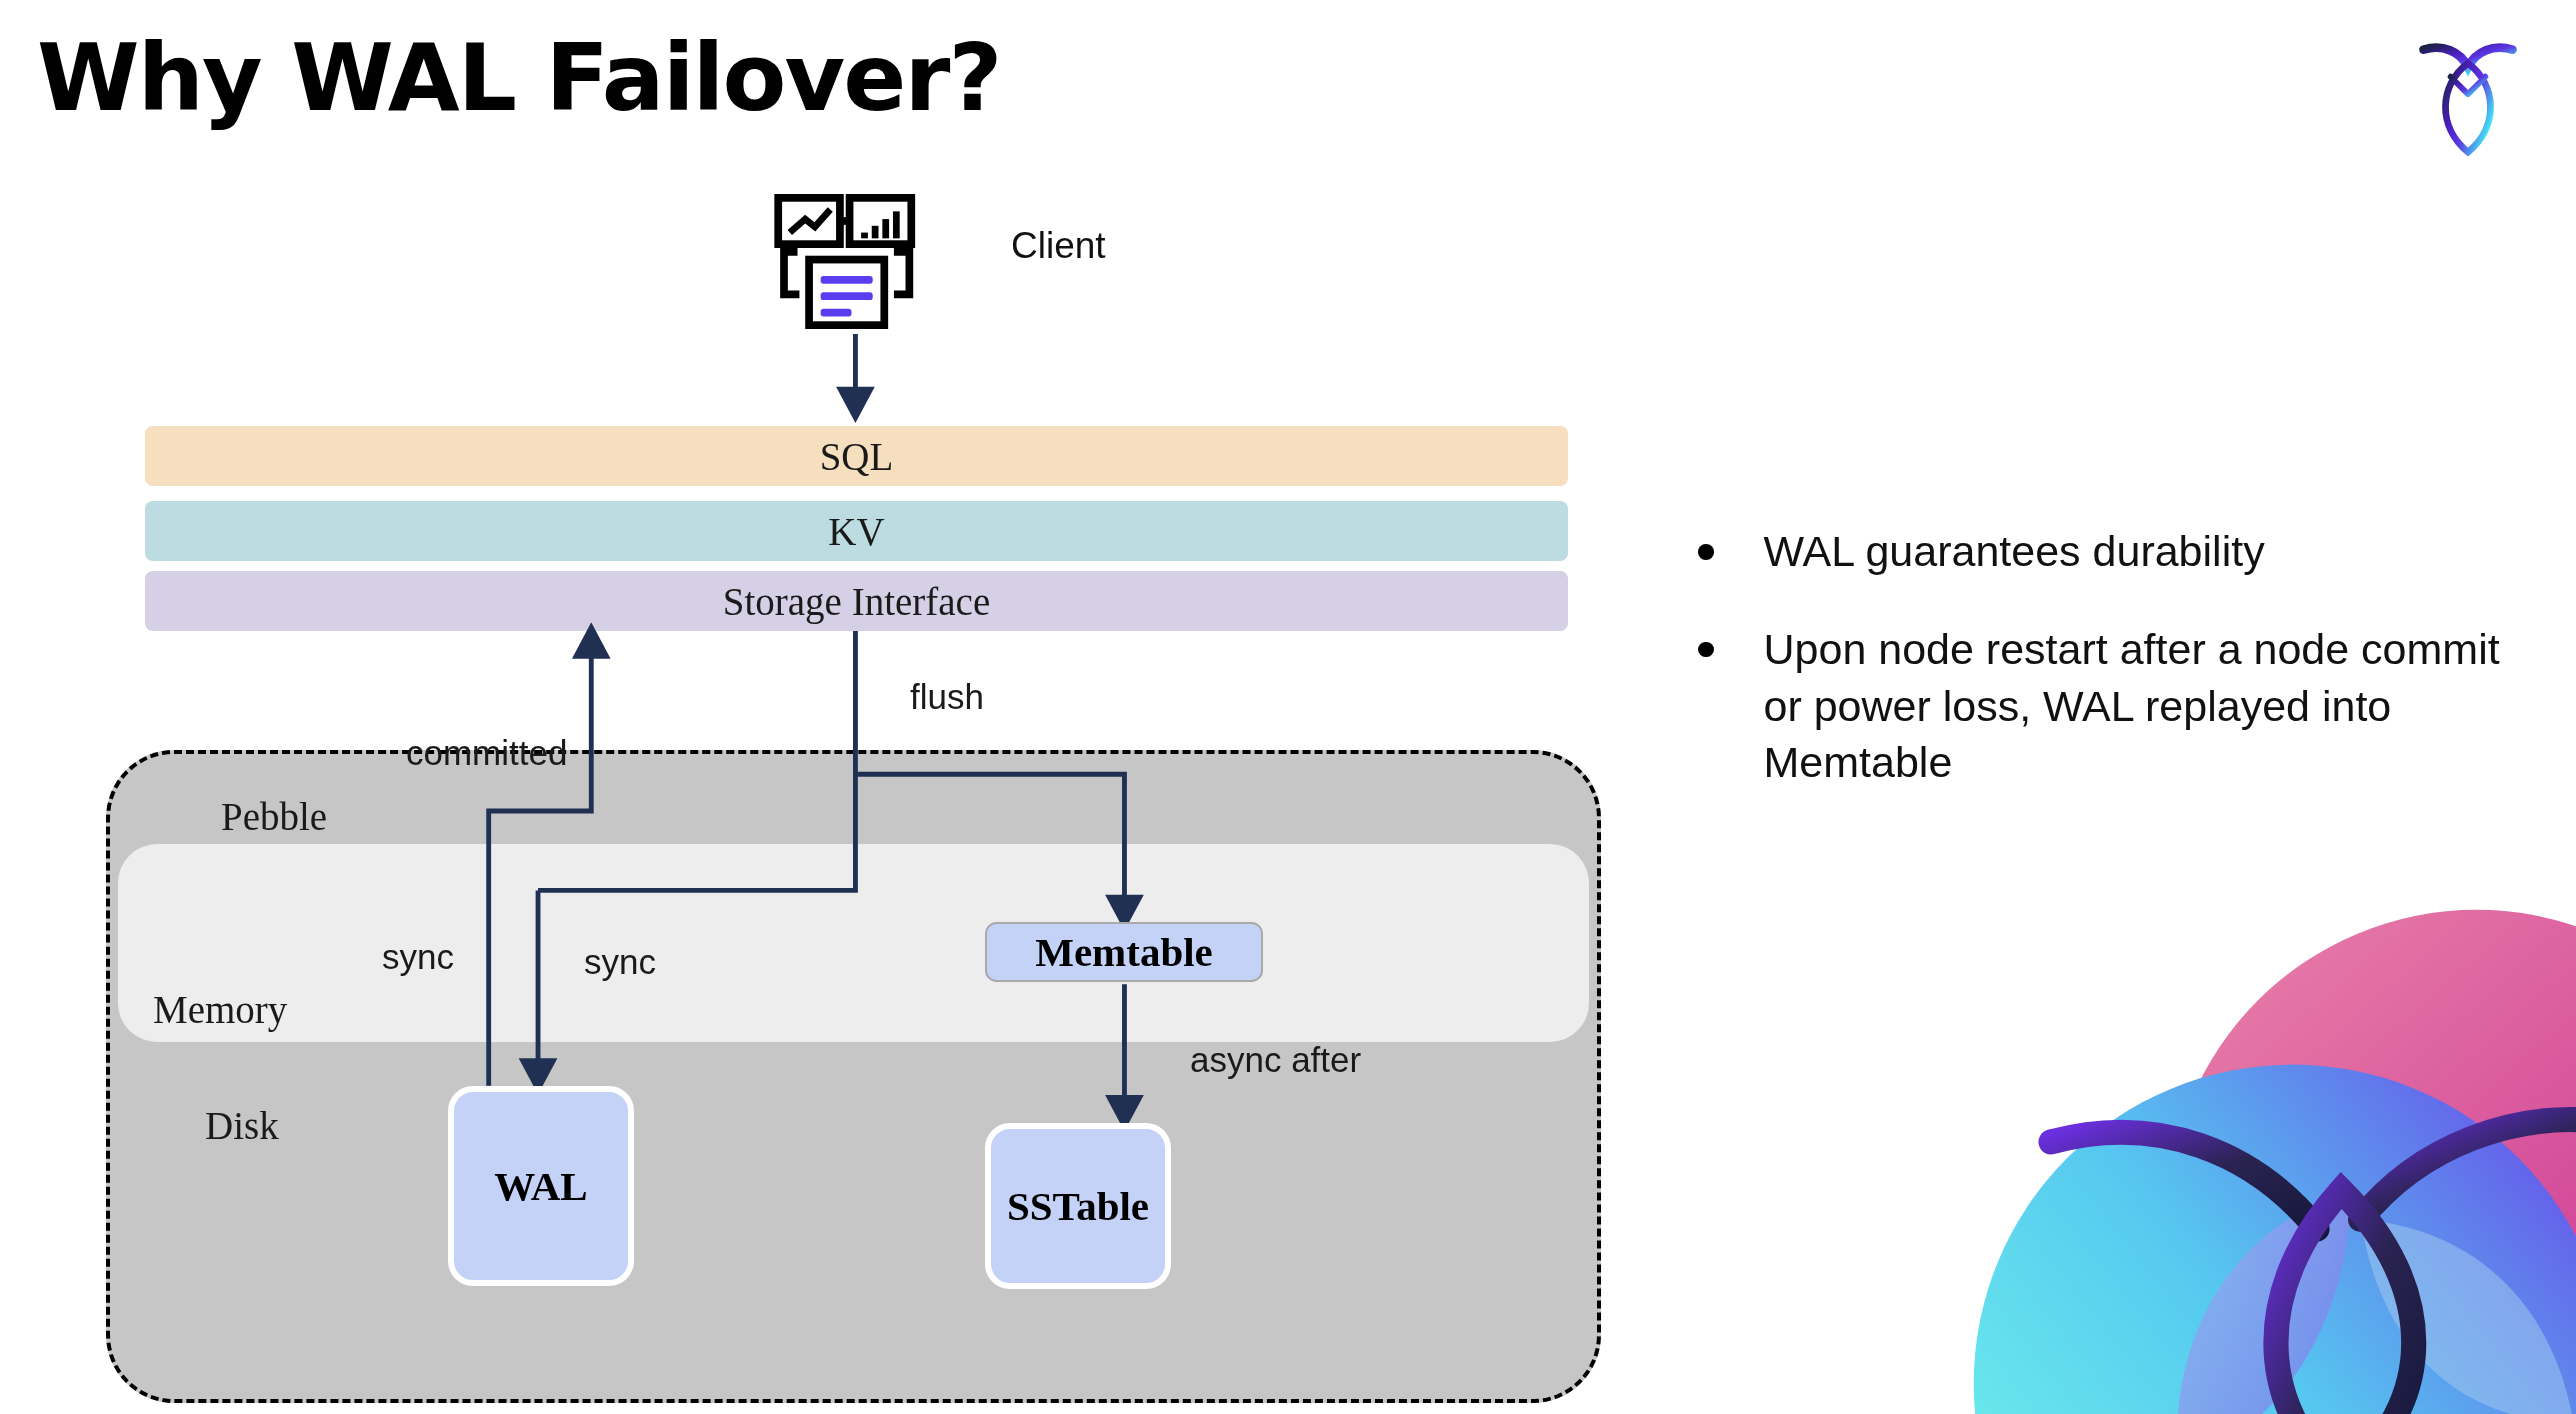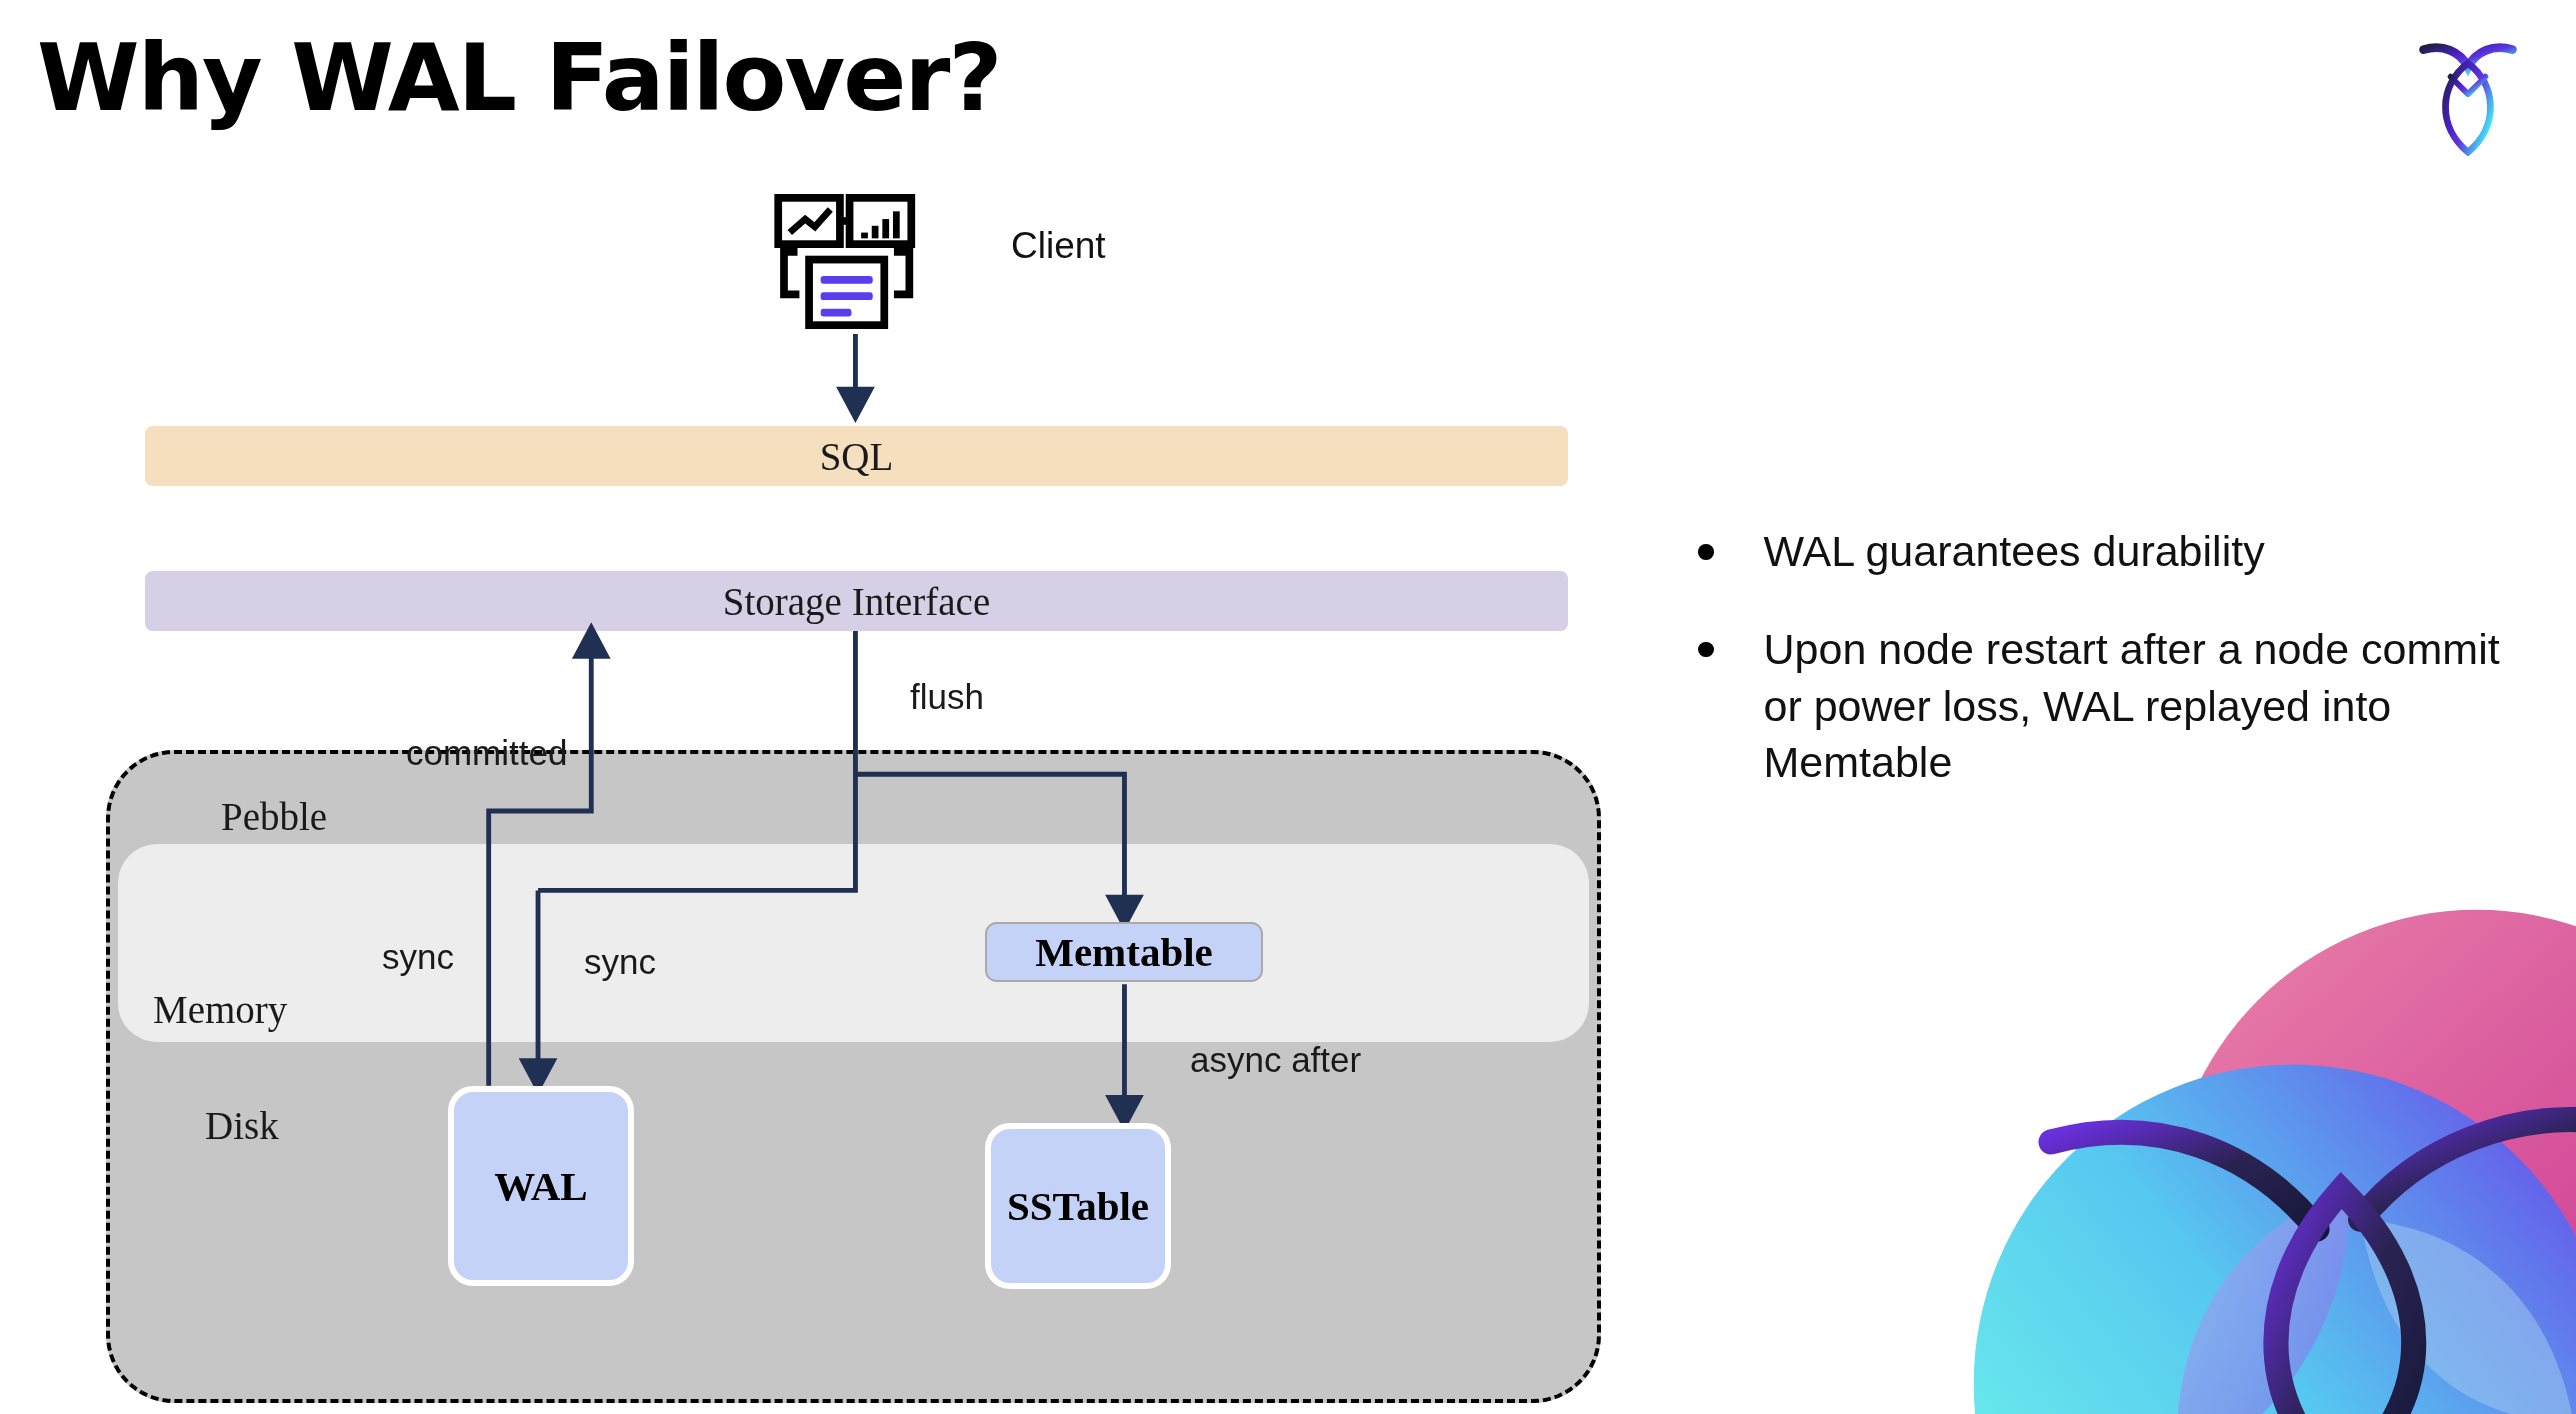--- a/index.html
+++ b/index.html
@@ -218,20 +218,23 @@
         <rect x="48" y="102" width="54" height="8" rx="3"></rect>
         <rect x="48" y="119" width="32" height="8" rx="3"></rect>
       </g>
     </svg>
   </div>
   <div id="client-label">Client</div>
 
   <div class="layer-bar" id="bar-sql">
     <span>SQL</span>
   </div>
+  <div class="layer-bar" id="bar-kv">
+    <span>KV</span>
+  </div>
   <div class="layer-bar" id="bar-storage">
     <span>Storage Interface</span>
   </div>
 
   <div id="pebble-container"></div>
   <div id="memory-band"></div>
   <div id="pebble-label">Pebble</div>
   <div id="memory-label">Memory</div>
   <div id="disk-label">Disk</div>
 

